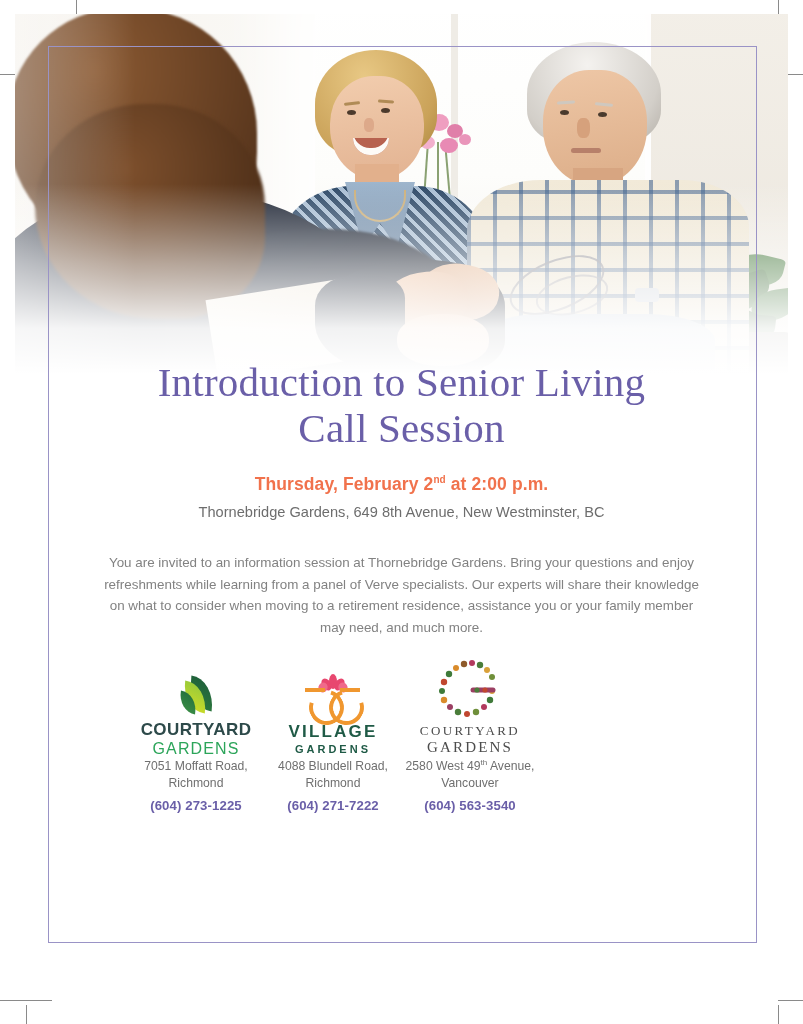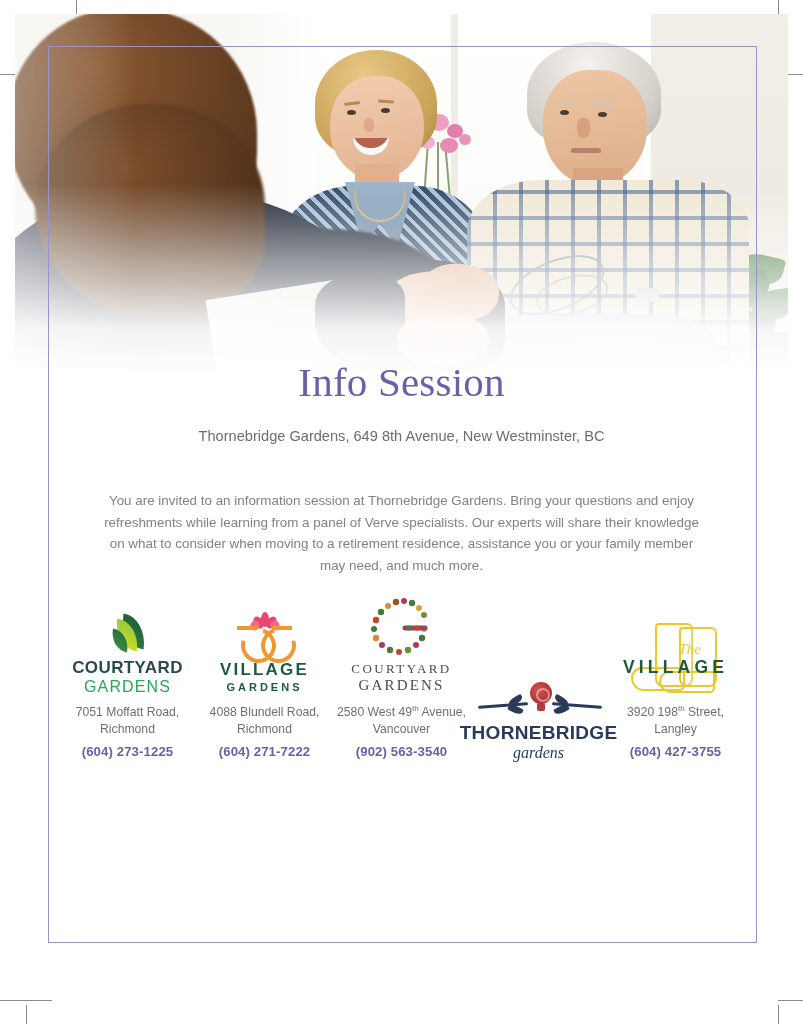--- a/index.html
+++ b/index.html
@@ -149,21 +149,21 @@
 
   
   .content{position:absolute;left:0;top:346px;width:773px;z-index:6;text-align:center;}
 
   .headline{font-family:"Liberation Serif",serif;color:#6a5fa8;font-size:41px;line-height:1.12;
     font-weight:400;letter-spacing:.2px;margin:0 0 22px;padding:0 60px;}
   .headline .l2{display:block;}
 
   .eventline{color:#f1724c;font-size:17.5px;font-weight:700;margin:0 0 9px;letter-spacing:.1px;}
   .eventline sup{font-size:10px;vertical-align:super;font-weight:700;}
-  .venue{color:#6d6d6d;font-size:14.6px;margin:0 0 46px;font-weight:400;}
+  .venue{color:#6d6d6d;font-size:14.6px;margin:0 0 32px;font-weight:400;}
 
   .blurb{color:#828282;font-size:13.4px;line-height:1.62;margin:0 auto 34px;width:612px;}
 
   .cta{font-family:"Liberation Serif",serif;color:#6a5fa8;font-size:27px;margin:0 0 34px;letter-spacing:.2px;}
 
   
   .logos{display:flex;justify-content:center;align-items:flex-end;gap:0;padding:0 36px;}
   .logo-cell{width:137px;display:flex;flex-direction:column;align-items:center;}
   .logo-art{height:84px;display:flex;flex-direction:column;align-items:center;justify-content:flex-end;width:100%;}
 
@@ -224,21 +224,21 @@
   .vg-b2{left:58px;top:10px;width:34px;height:56px;}
   .vg-foot{position:absolute;border:2.5px solid #ecc72e;border-radius:12px 4px 6px 14px;}
   .vg-f1{left:10px;top:50px;width:50px;height:20px;}
   .vg-f2{left:38px;top:54px;width:52px;height:18px;}
   .vg-the{position:absolute;left:58px;top:24px;font-family:"Liberation Serif",serif;font-style:italic;
     font-size:15px;color:#ecc72e;}
   .vg-name{position:absolute;left:0;top:40px;width:110px;text-align:center;font-size:17.5px;font-weight:700;
     color:#1f5a3d;letter-spacing:4.2px;}
 
   
-  .addr{margin-top:8px;font-size:12.2px;color:#6f6f6f;line-height:1.42;}
+  .addr{margin-top:0;font-size:12.2px;color:#6f6f6f;line-height:1.42;}
   .addr sup{font-size:8px;vertical-align:super;}
   .phone{display:block;margin-top:5px;font-size:13.2px;font-weight:700;color:#6a5fa8;letter-spacing:.1px;}
 
   
   .footer{display:flex;align-items:center;justify-content:center;gap:9px;margin-top:38px;}
   .footer-text{font-size:8.6px;font-weight:700;color:#7b7b7b;letter-spacing:.85px;}
   .verve{width:31px;height:31px;border-radius:50%;background:#7c74b8;position:relative;
     display:flex;align-items:center;justify-content:center;}
   .verve-word{font-family:"Liberation Serif",serif;font-style:italic;font-size:11px;color:#fff;line-height:1;}
   .verve-underline{position:absolute;left:7px;bottom:9px;width:17px;height:1.4px;background:#fff;border-radius:2px;}
@@ -329,23 +329,25 @@
         <div class="hero-fade-left"></div>
         <div class="hero-fade"></div>
       </div>
     </div>
 
     <div class="frame"></div>
 
     <div class="content">
 
       <h1 class="headline">
-        <span class="l2">Info Session</span>
+        <span>Introduction to Senior Living</span>
+        <span class="l2">Call Session</span>
       </h1>
 
+      <p class="eventline"><span>Thursday, February 2</span><sup>nd</sup><span> at 2:00 p.m.</span></p>
 
       <p class="venue">Thornebridge Gardens, 649 8th Avenue, New Westminster, BC</p>
 
       <p class="blurb">You are invited to an information session at Thornebridge Gardens. Bring your questions and enjoy refreshments while learning from a panel of Verve specialists. Our experts will share their knowledge on what to consider when moving to a retirement residence, assistance you or your family member may need, and much more.</p>
 
 
       <div class="logos">
 
         <div class="logo-cell">
           <div class="logo-art">
@@ -416,57 +418,26 @@
                   <circle cx="52" cy="33" r="2.6" fill="#c0472f"></circle>
                 </g>
               </svg>
             </div>
             <div class="gv-name">COURTYARD</div>
             <div class="gv-sub">GARDENS</div>
           </div>
           <div class="addr">
             <div><span>2580 West 49</span><sup>th</sup><span> Avenue,</span></div>
             <div>Vancouver</div>
-            <span class="phone">(902) 563-3540</span>
+            <span class="phone">(604) 563-3540</span>
           </div>
         </div>
 
         <div class="logo-cell">
-          <div class="logo-art">
-            <div class="tb-art">
-              <div class="tb-vine tb-v1"></div>
-                <div class="tb-vine tb-v2"></div>
-              <div class="tb-lf tb-lf1"></div>
-                <div class="tb-lf tb-lf2"></div>
-              <div class="tb-lf tb-lf3"></div>
-                <div class="tb-lf tb-lf4"></div>
-              <div class="tb-rose"></div>
-              <div class="tb-stem"></div>
-            </div>
-            <div class="tb-name">THORNEBRIDGE</div>
-            <div class="tb-sub">gardens</div>
-          </div>
         </div>
 
-        <div class="logo-cell">
-          <div class="logo-art">
-            <div class="vg-art">
-              <div class="vg-boot vg-b1"></div>
-              <div class="vg-boot vg-b2"></div>
-              <div class="vg-foot vg-f1"></div>
-              <div class="vg-foot vg-f2"></div>
-              <div class="vg-the">The</div>
-              <div class="vg-name">VILLAGE</div>
-            </div>
-          </div>
-          <div class="addr">
-            <div><span>3920 198</span><sup>th</sup><span> Street,</span></div>
-            <div>Langley</div>
-            <span class="phone">(604) 427-3755</span>
-          </div>
-        </div>
 
       </div>
 
 
     </div>
   </div>
 </div>
 
 </body></html>

